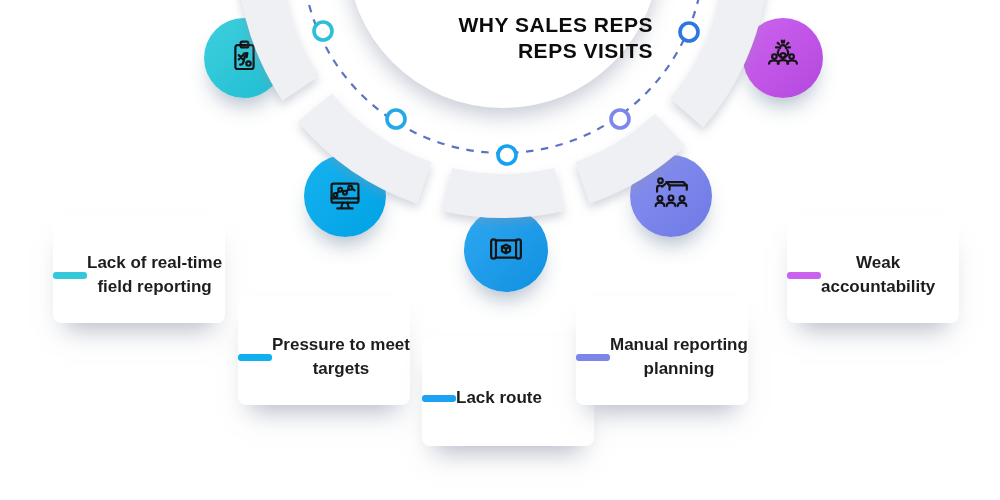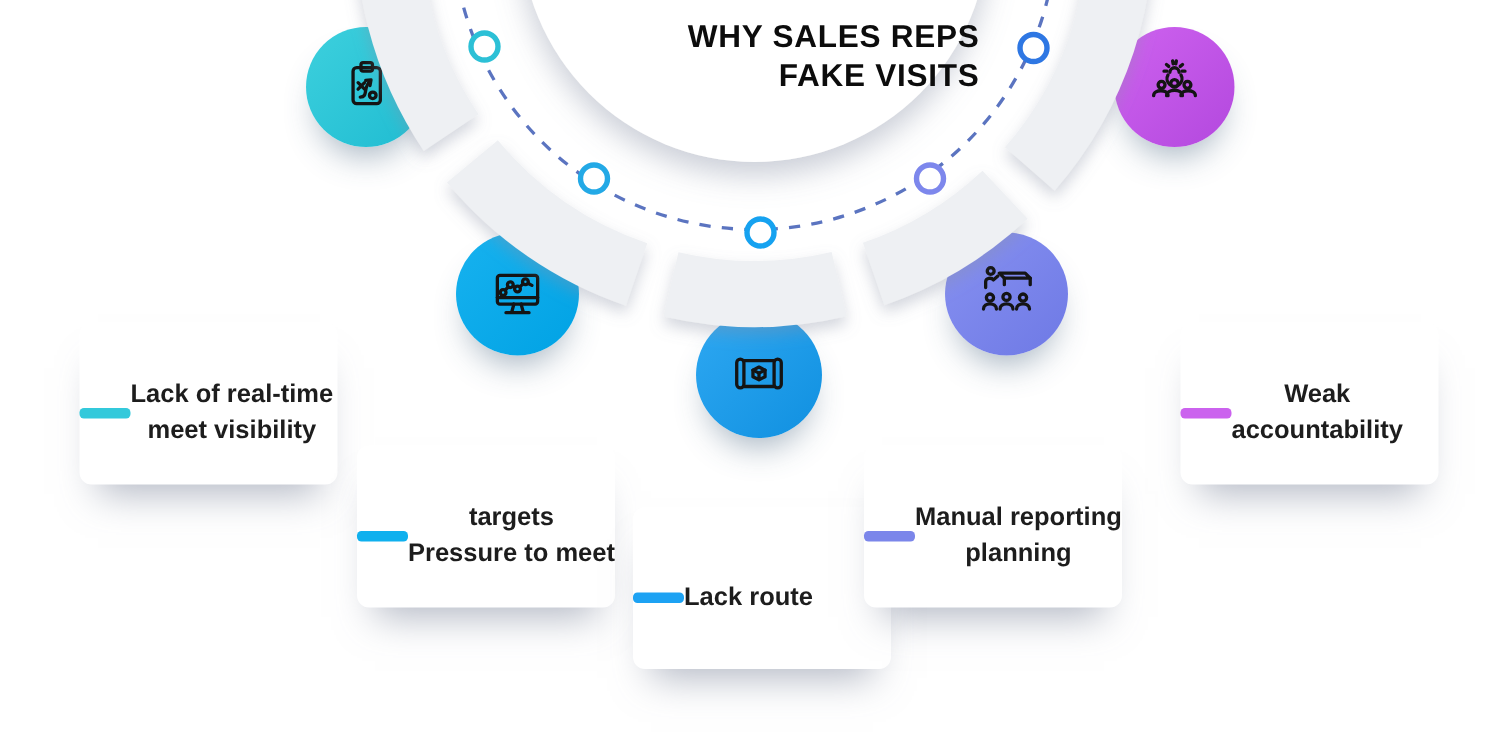--- a/index.html
+++ b/index.html
@@ -133,36 +133,36 @@
       <path d="M768.0 -71.2 A266 266 0 0 1 703.1 127.2 L670.0 98.2 A222 222 0 0 0 724.2 -67.3 Z" fill="#eef0f3" filter="url(#fb)"></path>
       <circle cx="323" cy="31" r="9" fill="#ffffff" stroke="#2cc0d6" stroke-width="3.6"></circle>
       <circle cx="396" cy="119" r="9" fill="#ffffff" stroke="#23a9e6" stroke-width="3.6"></circle>
       <circle cx="507" cy="155" r="9" fill="#ffffff" stroke="#16a2f0" stroke-width="3.6"></circle>
       <circle cx="620" cy="119" r="9" fill="#ffffff" stroke="#7d87ec" stroke-width="3.6"></circle>
       <circle cx="689" cy="32" r="9" fill="#ffffff" stroke="#2e77e3" stroke-width="3.6"></circle>
     </svg>
 
   <div class="title">
     <span>WHY SALES REPS</span>
-    <span>FAKE VISITS</span>
+    <span>REPS VISITS</span>
   </div>
 
   <div class="card card1">
     <div class="accent-bar" style="background: rgb(51, 201, 219);"></div>
     <div class="card-label">
       <span>Lack of real-time</span>
-      <span>meet visibility</span>
+      <span>field reporting</span>
     </div>
   </div>
 
   <div class="card card2">
     <div class="accent-bar" style="background: rgb(15, 176, 238);"></div>
     <div class="card-label">
+      <span>Pressure to meet</span>
       <span>targets</span>
-      <span>Pressure to meet</span>
     </div>
   </div>
 
   <div class="card card3">
     <div class="accent-bar" style="background: rgb(29, 162, 243);"></div>
     <div class="card-label">
       <span>Lack route</span>
     </div>
   </div>
 

